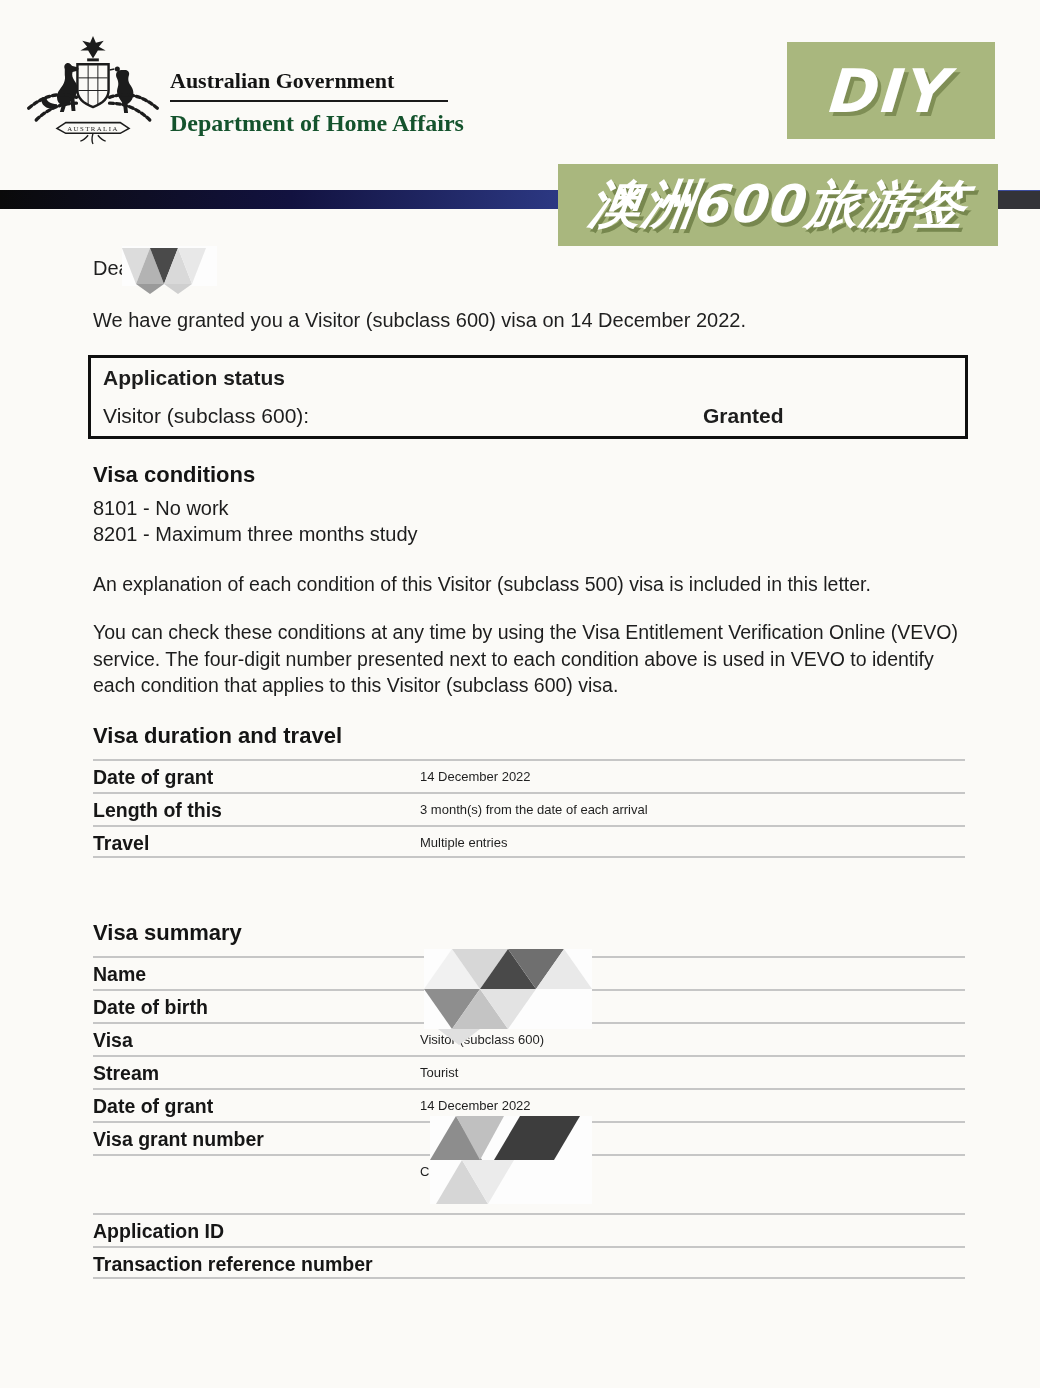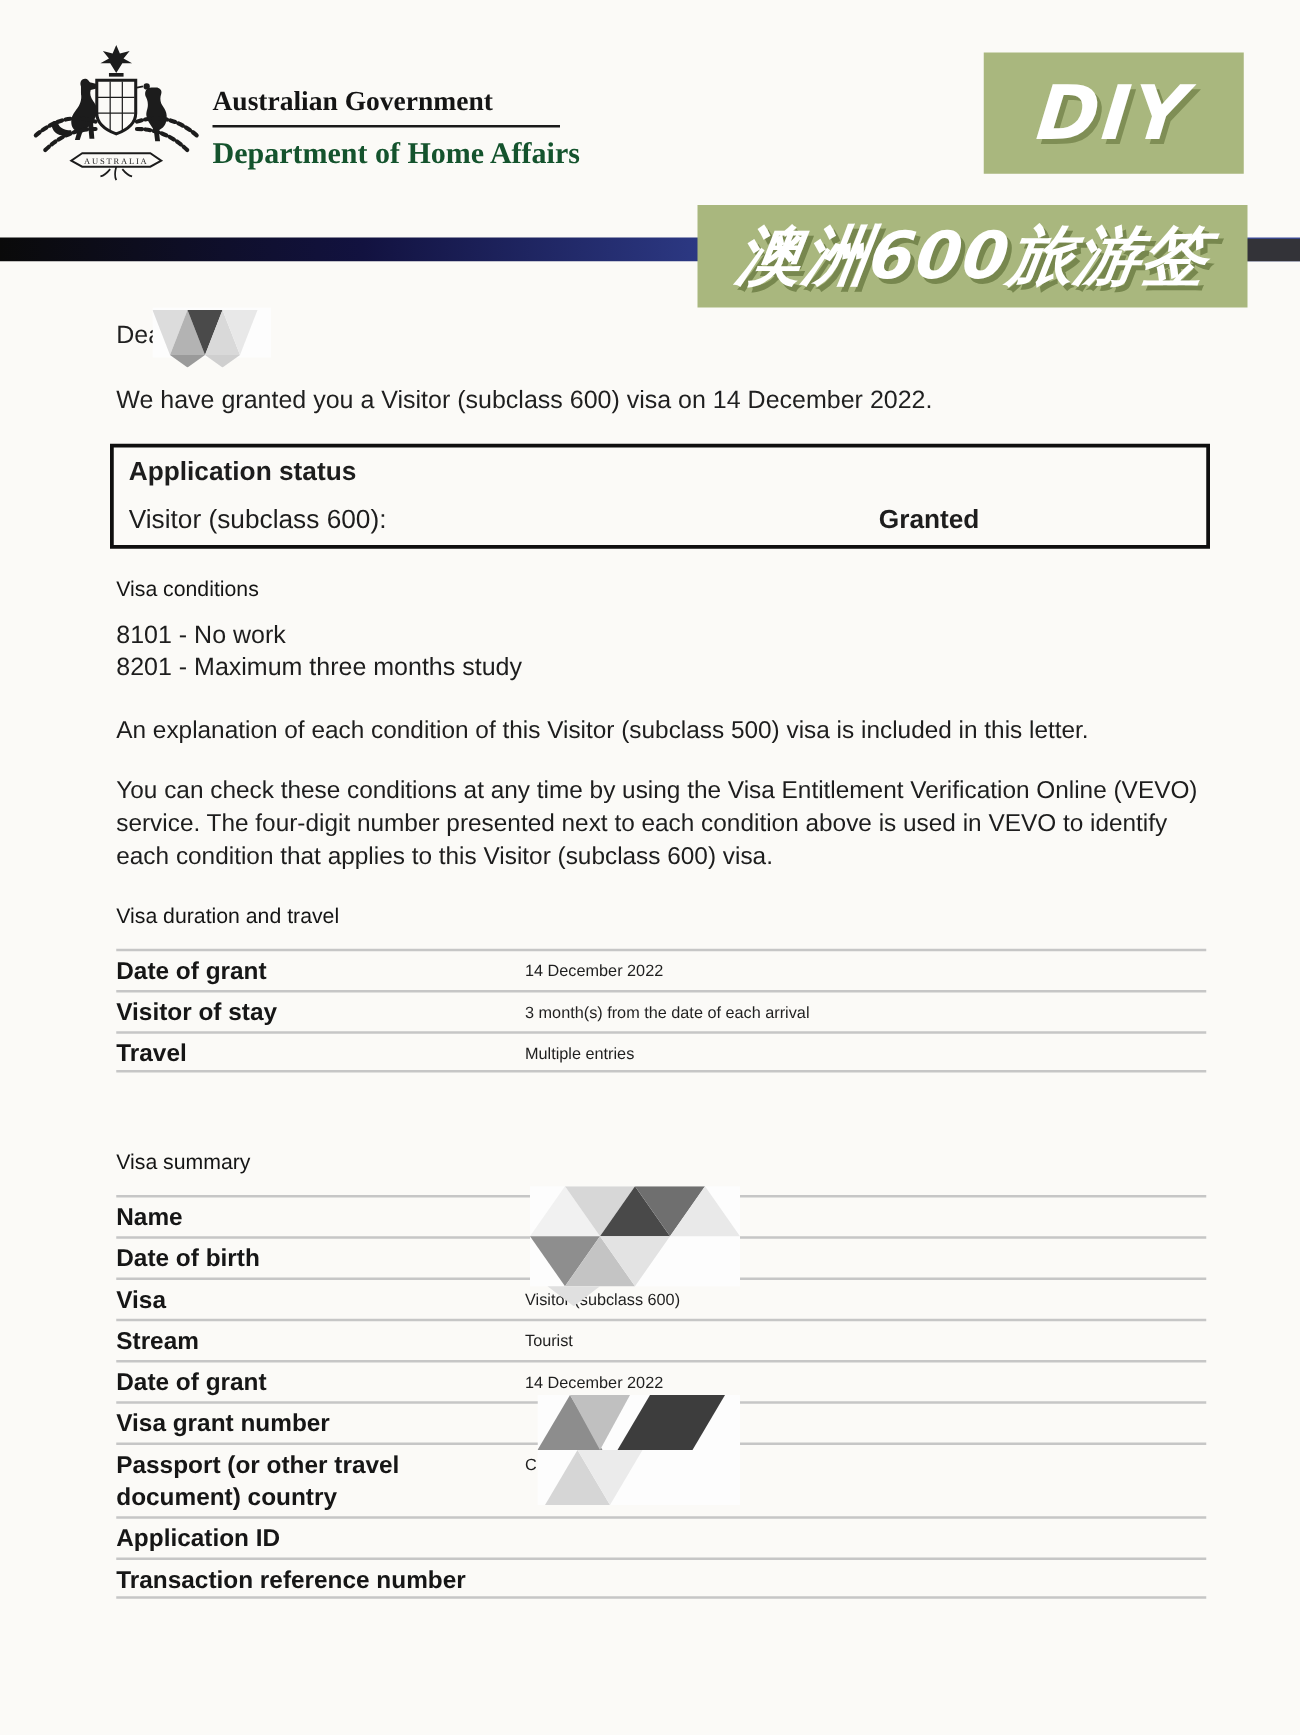--- a/index.html
+++ b/index.html
@@ -48,21 +48,21 @@
   .cn-banner span{
     font-family:"DejaVu Sans", sans-serif;
     font-weight:800;font-style:italic;font-size:52px;color:#ffffff;
     transform:skewX(-8deg);
     text-shadow:4px 4px 0 #77874e;
     letter-spacing:1px;white-space:nowrap;
   }
 
   
   .txt{position:absolute;font-size:20px;color:#1f1f1f;}
-  .h2{position:absolute;font-size:17px;font-weight:400;color:#141414;}
+  .h2{position:absolute;font-size:22px;font-weight:700;color:#141414;}
 
   .status-box{
     position:absolute;left:88px;top:355px;width:874px;height:78px;
     border:3px solid #0f0f0f;background:transparent;
   }
   .status-title{position:absolute;left:12px;top:8px;font-size:21px;font-weight:700;}
   .status-label{position:absolute;left:12px;top:46px;font-size:21px;}
   .status-value{position:absolute;left:612px;top:46px;font-size:21px;font-weight:700;}
 
   .cond-list{position:absolute;left:93px;top:495px;font-size:20px;line-height:26px;}
@@ -169,21 +169,21 @@
   <div class="para" style="top:571px;">An explanation of each condition of this Visitor (subclass 500) visa is included in this letter.</div>
   <div class="para" style="top:619px;">You can check these conditions at any time by using the Visa Entitlement Verification Online (VEVO) service. The four-digit number presented next to each condition above is used in VEVO to identify each condition that applies to this Visitor (subclass 600) visa.</div>
 
   <div class="h2" style="left:93px;top:723px;">Visa duration and travel</div>
   <div class="vtable" style="top:759px;">
     <div class="trow">
       <div class="tlabel">Date of grant</div>
       <div class="tvalue">14 December 2022</div>
     </div>
     <div class="trow">
-      <div class="tlabel">Visitor of stay</div>
+      <div class="tlabel">Length of this</div>
       <div class="tvalue">3 month(s) from the date of each arrival</div>
     </div>
     <div class="trow last">
       <div class="tlabel">Travel</div>
       <div class="tvalue">Multiple entries</div>
     </div>
   </div>
 
   <div class="h2" style="left:93px;top:920px;">Visa summary</div>
   <div class="vtable" style="top:956px;">
@@ -205,21 +205,20 @@
     </div>
     <div class="trow">
       <div class="tlabel">Date of grant</div>
       <div class="tvalue">14 December 2022</div>
     </div>
     <div class="trow">
       <div class="tlabel">Visa grant number</div>
       <div class="tvalue"></div>
     </div>
     <div class="trow tall">
-      <div class="tlabel">Passport (or other travel document) country</div>
       <div class="tvalue">CHINA</div>
     </div>
     <div class="trow">
       <div class="tlabel">Application ID</div>
       <div class="tvalue"></div>
     </div>
     <div class="trow last">
       <div class="tlabel">Transaction reference number</div>
       <div class="tvalue"></div>
     </div>

